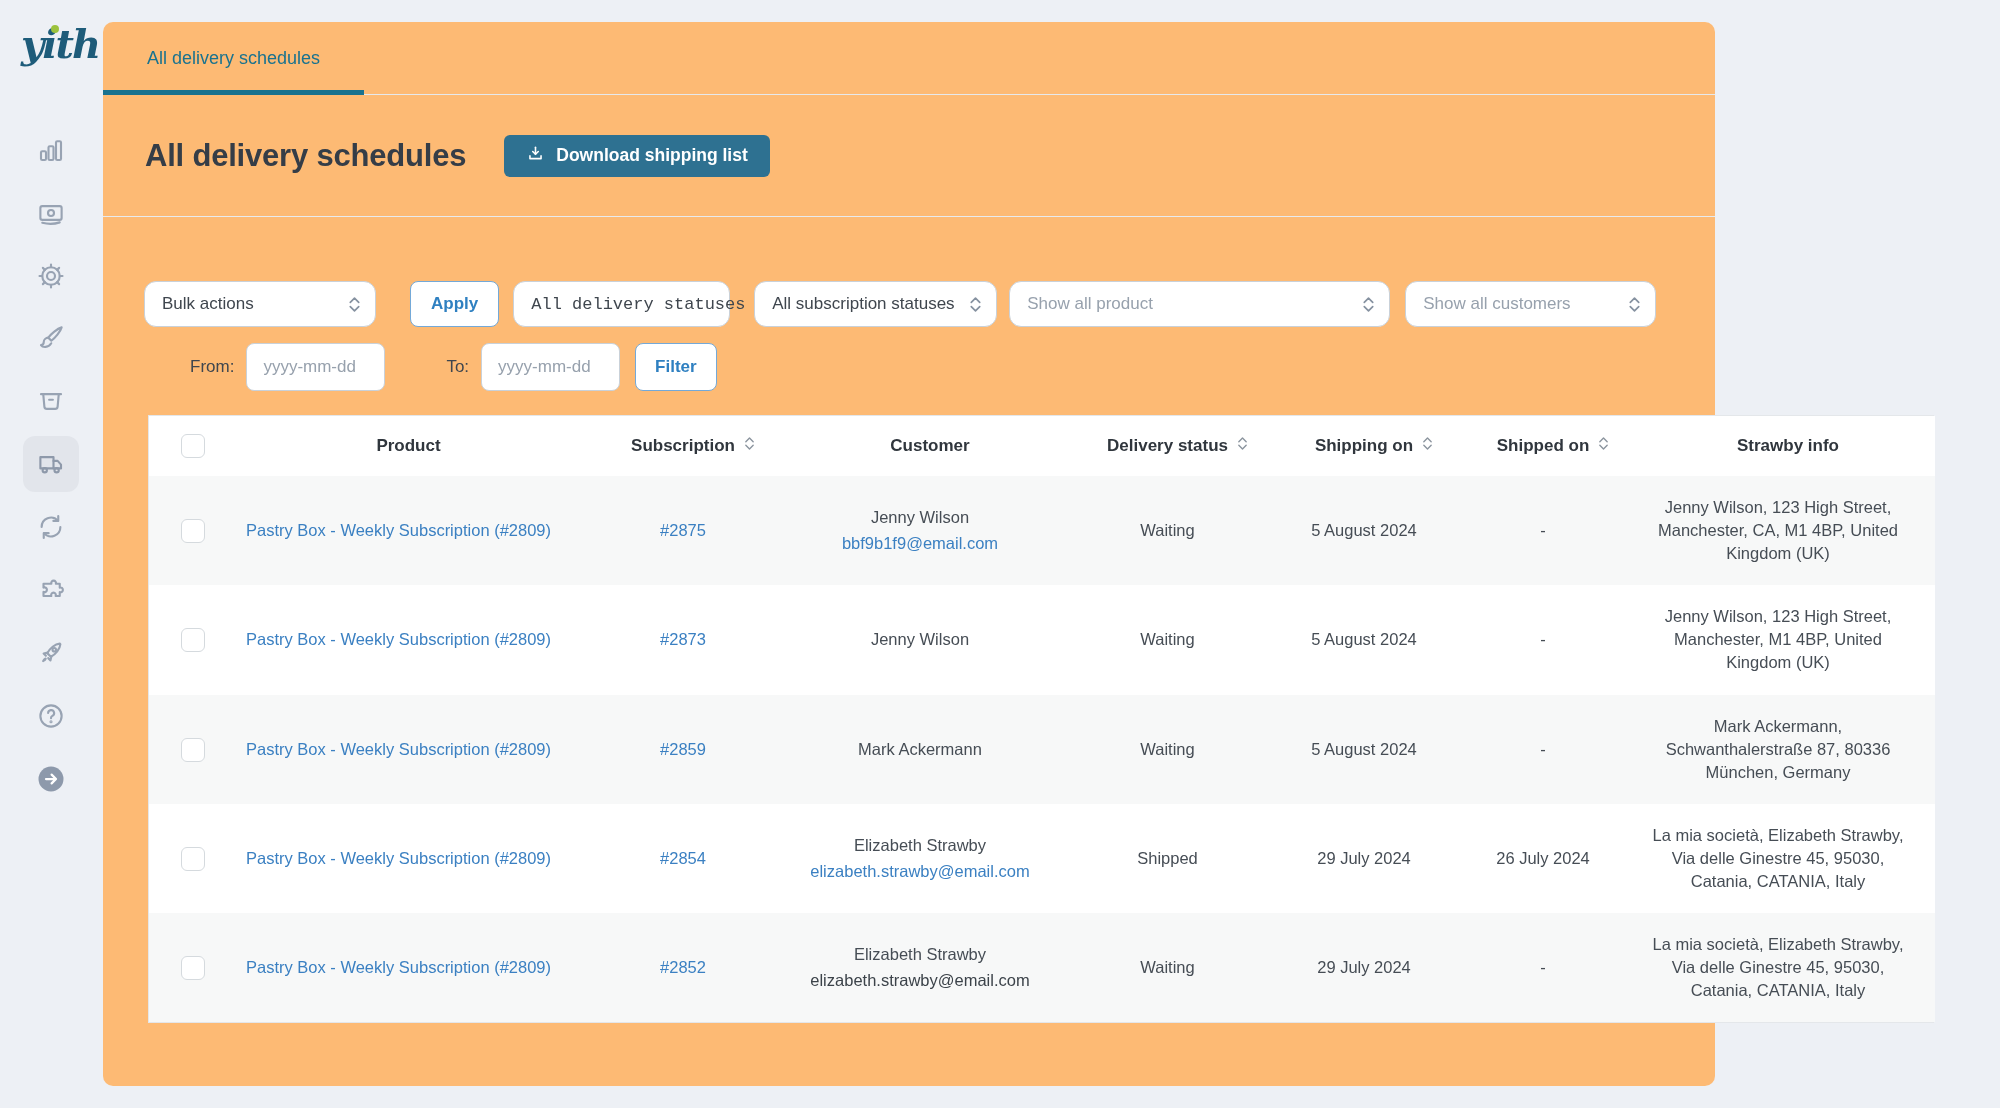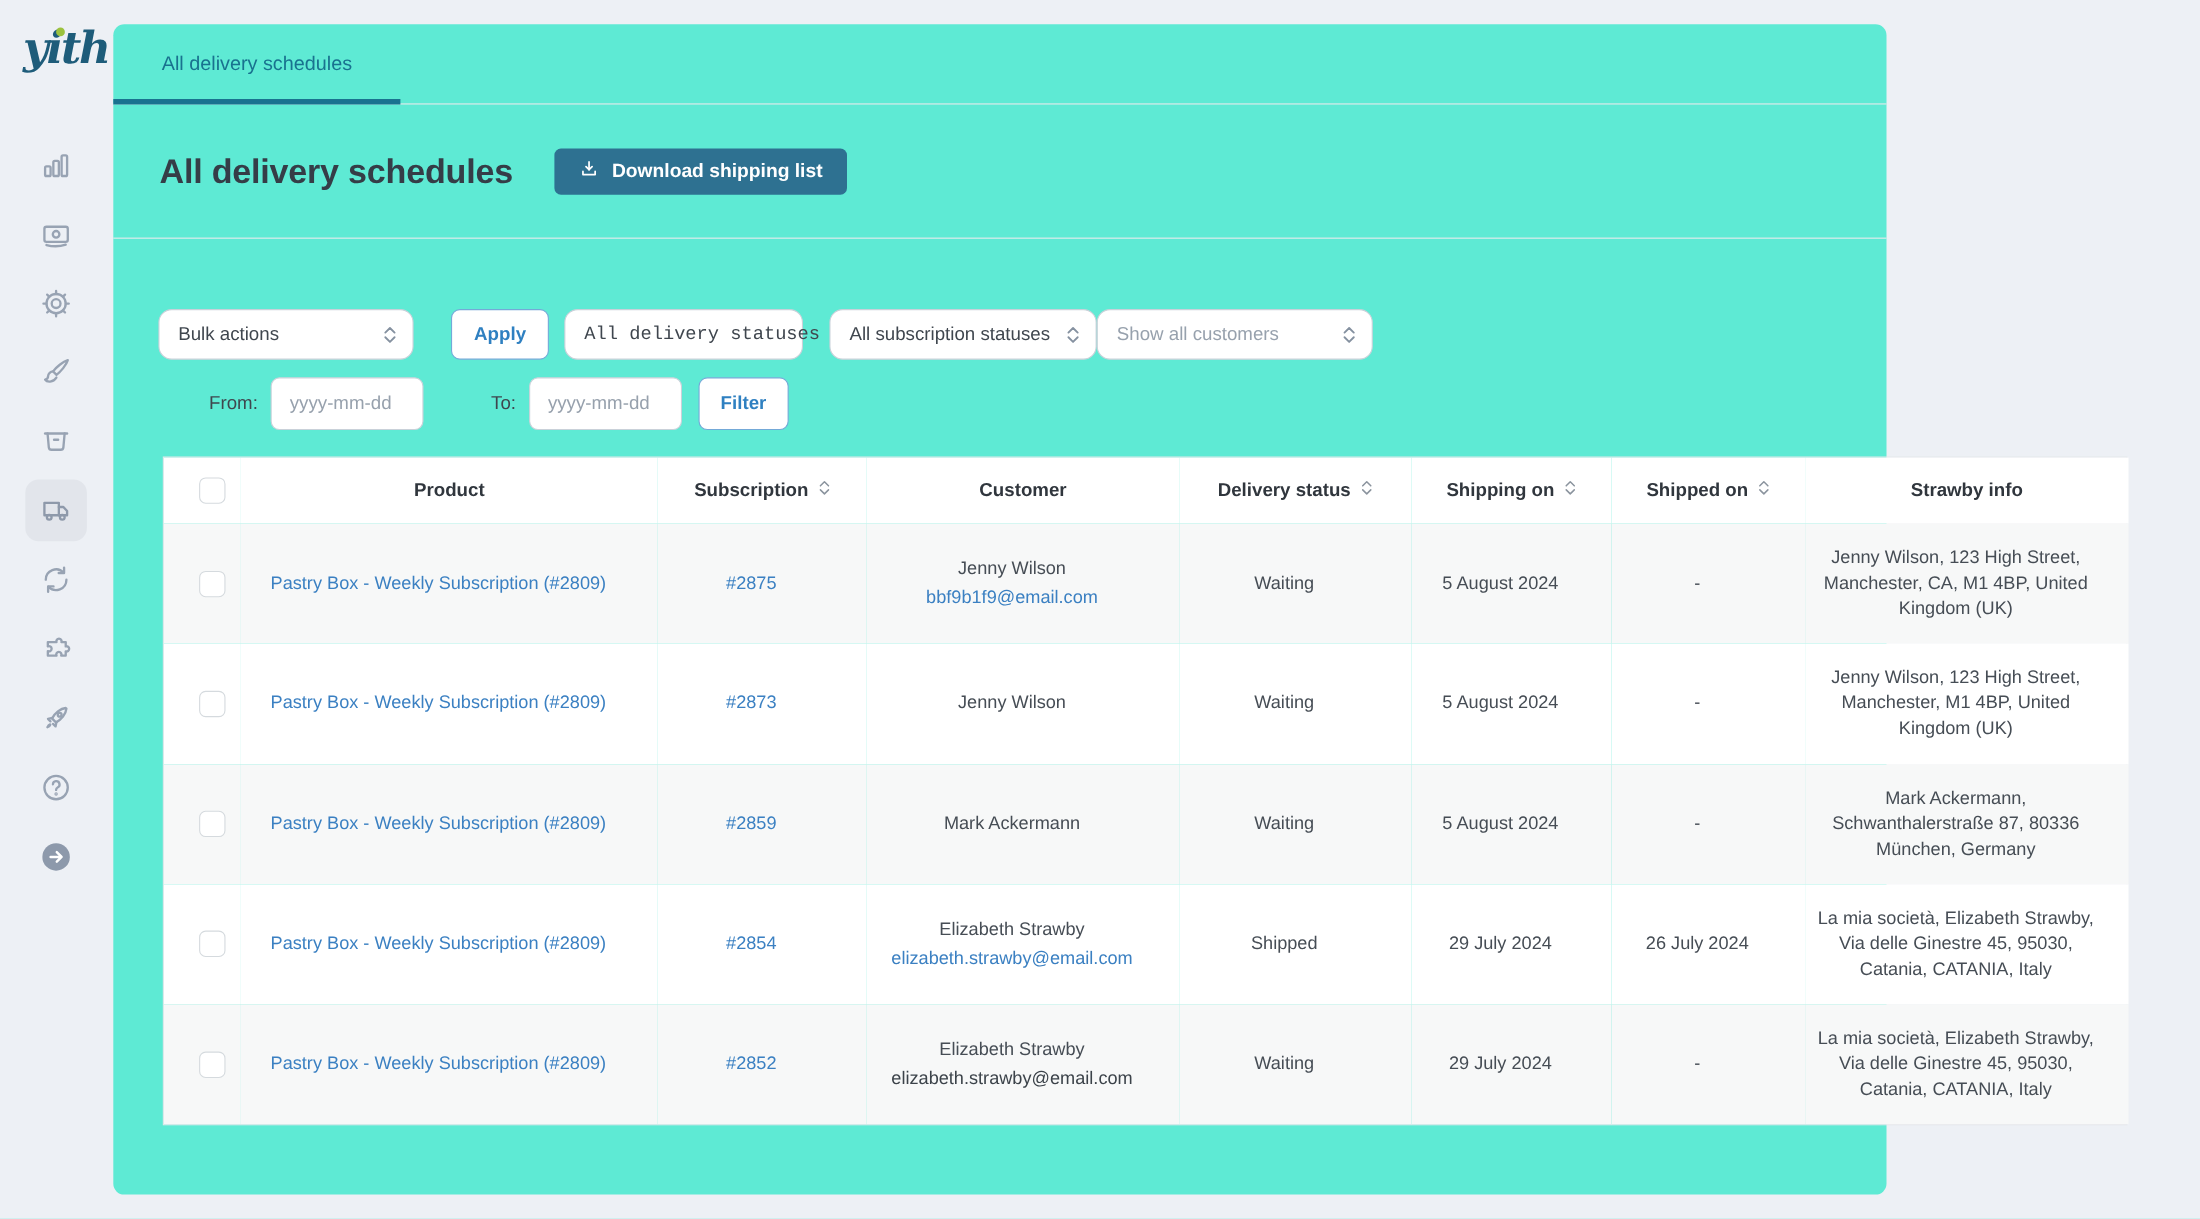--- a/index.html
+++ b/index.html
@@ -30,21 +30,21 @@
     border-radius:12px; color:#98a3b3; cursor:pointer;
   }
   .nav-item.active { background:#e2e5eb; color:#8e99aa; }
   .nav-item svg { display:block; }
   .n0{top:122px}.n1{top:185px}.n2{top:248px}.n3{top:310px}.n4{top:373px}
   .n5{top:436px}.n6{top:499px}.n7{top:562px}.n8{top:625px}.n9{top:688px}.n10{top:751px}
 
   
   .card {
     position:absolute; left:103px; top:22px; width:1612px; height:1064px;
-    background:#5eead4; border-radius:10px;
+    background:#fdba74; border-radius:10px;
   }
 
   
   .tabs { display:flex; height:73px; border-bottom:1px solid #e6e9ec; }
   .tab {
     position:relative; display:flex; align-items:center; justify-content:center;
     padding:0 44px; font-size:18px; color:#454c54; cursor:pointer; white-space:nowrap;
   }
   .tab.active { color:#19728f; }
   .tab.active::after {
@@ -71,21 +71,21 @@
   .filter-row2 { display:flex; align-items:center; margin-top:16px; }
   .select {
     display:inline-flex; align-items:center; justify-content:space-between;
     height:46px; border:1px solid #c9d1d9; border-radius:12px; background:#fff;
     font-size:17px; color:#3f464e; padding:0 14px 0 17px; cursor:pointer; white-space:nowrap;
   }
   .select .chev { color:#8591a0; margin-left:10px; display:flex; }
   .select.placeholder { color:#97a1ad; }
   .w-bulk{width:232px; margin-right:34px;}
   .w-dstat{width:217px; margin-right:24px;font-family:Liberation Mono, monospace;}
-  .w-sstat{width:243px; }
+  .w-sstat{width:243px; margin-right:12px;}
   .w-prod{width:381px; margin-right:15px;}
   .w-cust{width:251px;}
   .btn-ghost {
     height:46px; padding:0 20px; background:#fff; border:1px solid #74a9d8;
     border-radius:8px; color:#2f80c1; font-size:17px; font-weight:700;
     font-family:"Liberation Sans", sans-serif; cursor:pointer; margin-right:14px;
   }
   .filter-label { font-size:17px; color:#3f464e; margin-right:12px;margin-left:46px; }
   .date-input {
     width:139px; height:48px; border:1px solid #c9d1d9; border-radius:8px;
@@ -289,20 +289,29 @@
         </div>
         <div class="select w-sstat">
           <span>All subscription statuses</span>
           <span class="chev">
             <svg width="13" height="19" viewBox="0 0 12 18" fill="none" stroke="currentColor" stroke-width="1.6" stroke-linecap="round" stroke-linejoin="round">
                 <path d="M2 7l4-4 4 4"></path>
                 <path d="M2 11l4 4 4-4"></path>
               </svg>
           </span>
         </div>
+        <div class="select placeholder w-prod">
+          <span>Show all product</span>
+          <span class="chev">
+            <svg width="13" height="19" viewBox="0 0 12 18" fill="none" stroke="currentColor" stroke-width="1.6" stroke-linecap="round" stroke-linejoin="round">
+                <path d="M2 7l4-4 4 4"></path>
+                <path d="M2 11l4 4 4-4"></path>
+              </svg>
+          </span>
+        </div>
         <div class="select placeholder w-cust">
           <span>Show all customers</span>
           <span class="chev">
             <svg width="13" height="19" viewBox="0 0 12 18" fill="none" stroke="currentColor" stroke-width="1.6" stroke-linecap="round" stroke-linejoin="round">
                 <path d="M2 7l4-4 4 4"></path>
                 <path d="M2 11l4 4 4-4"></path>
               </svg>
           </span>
         </div>
       </div>

